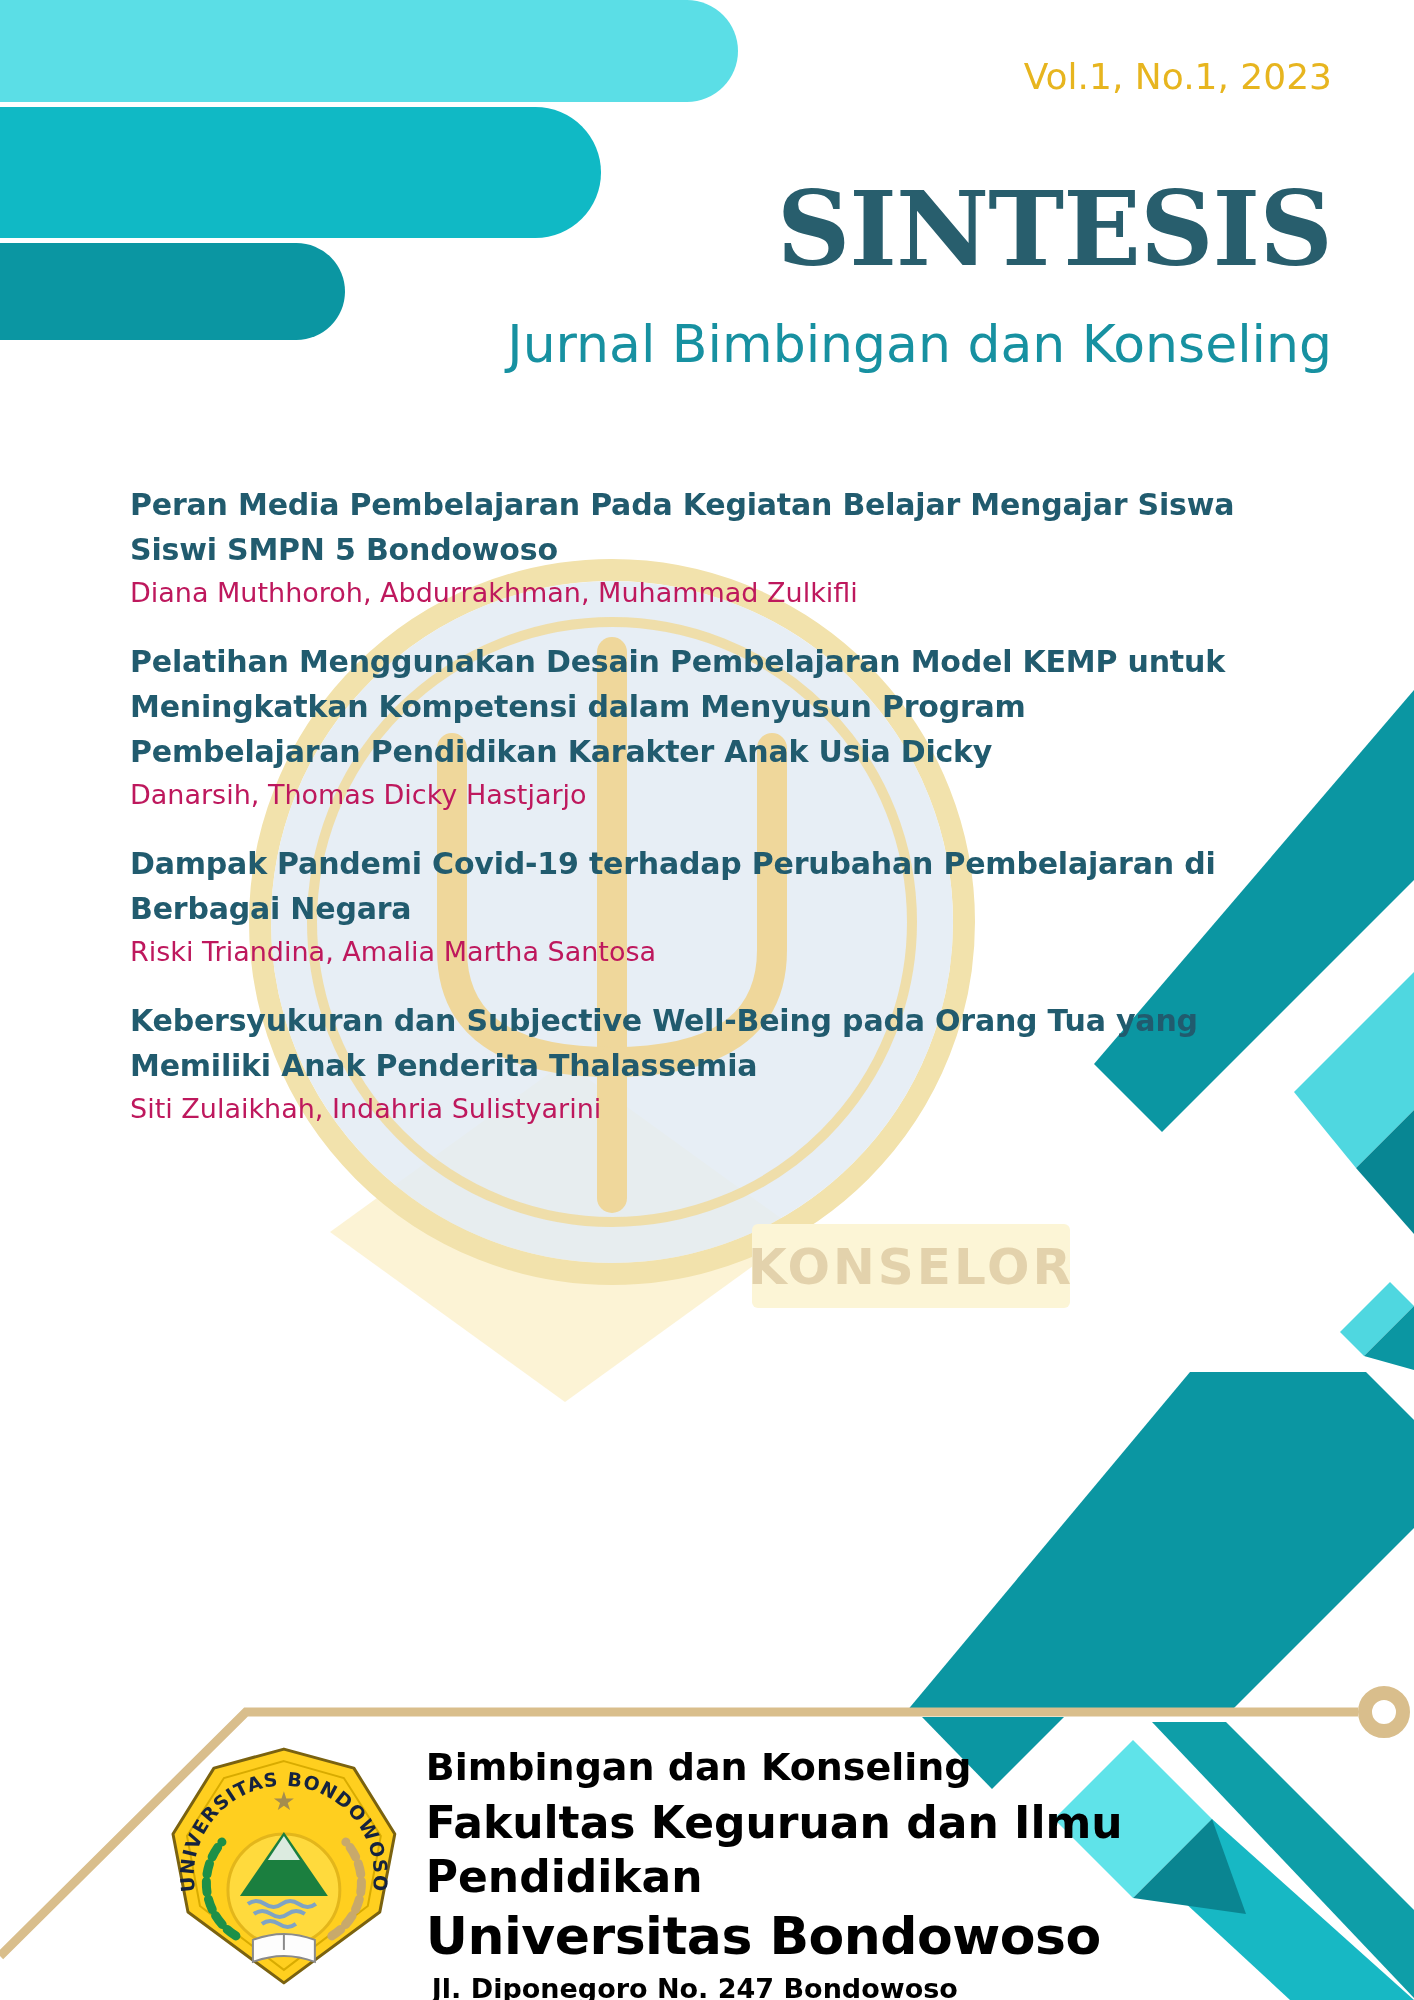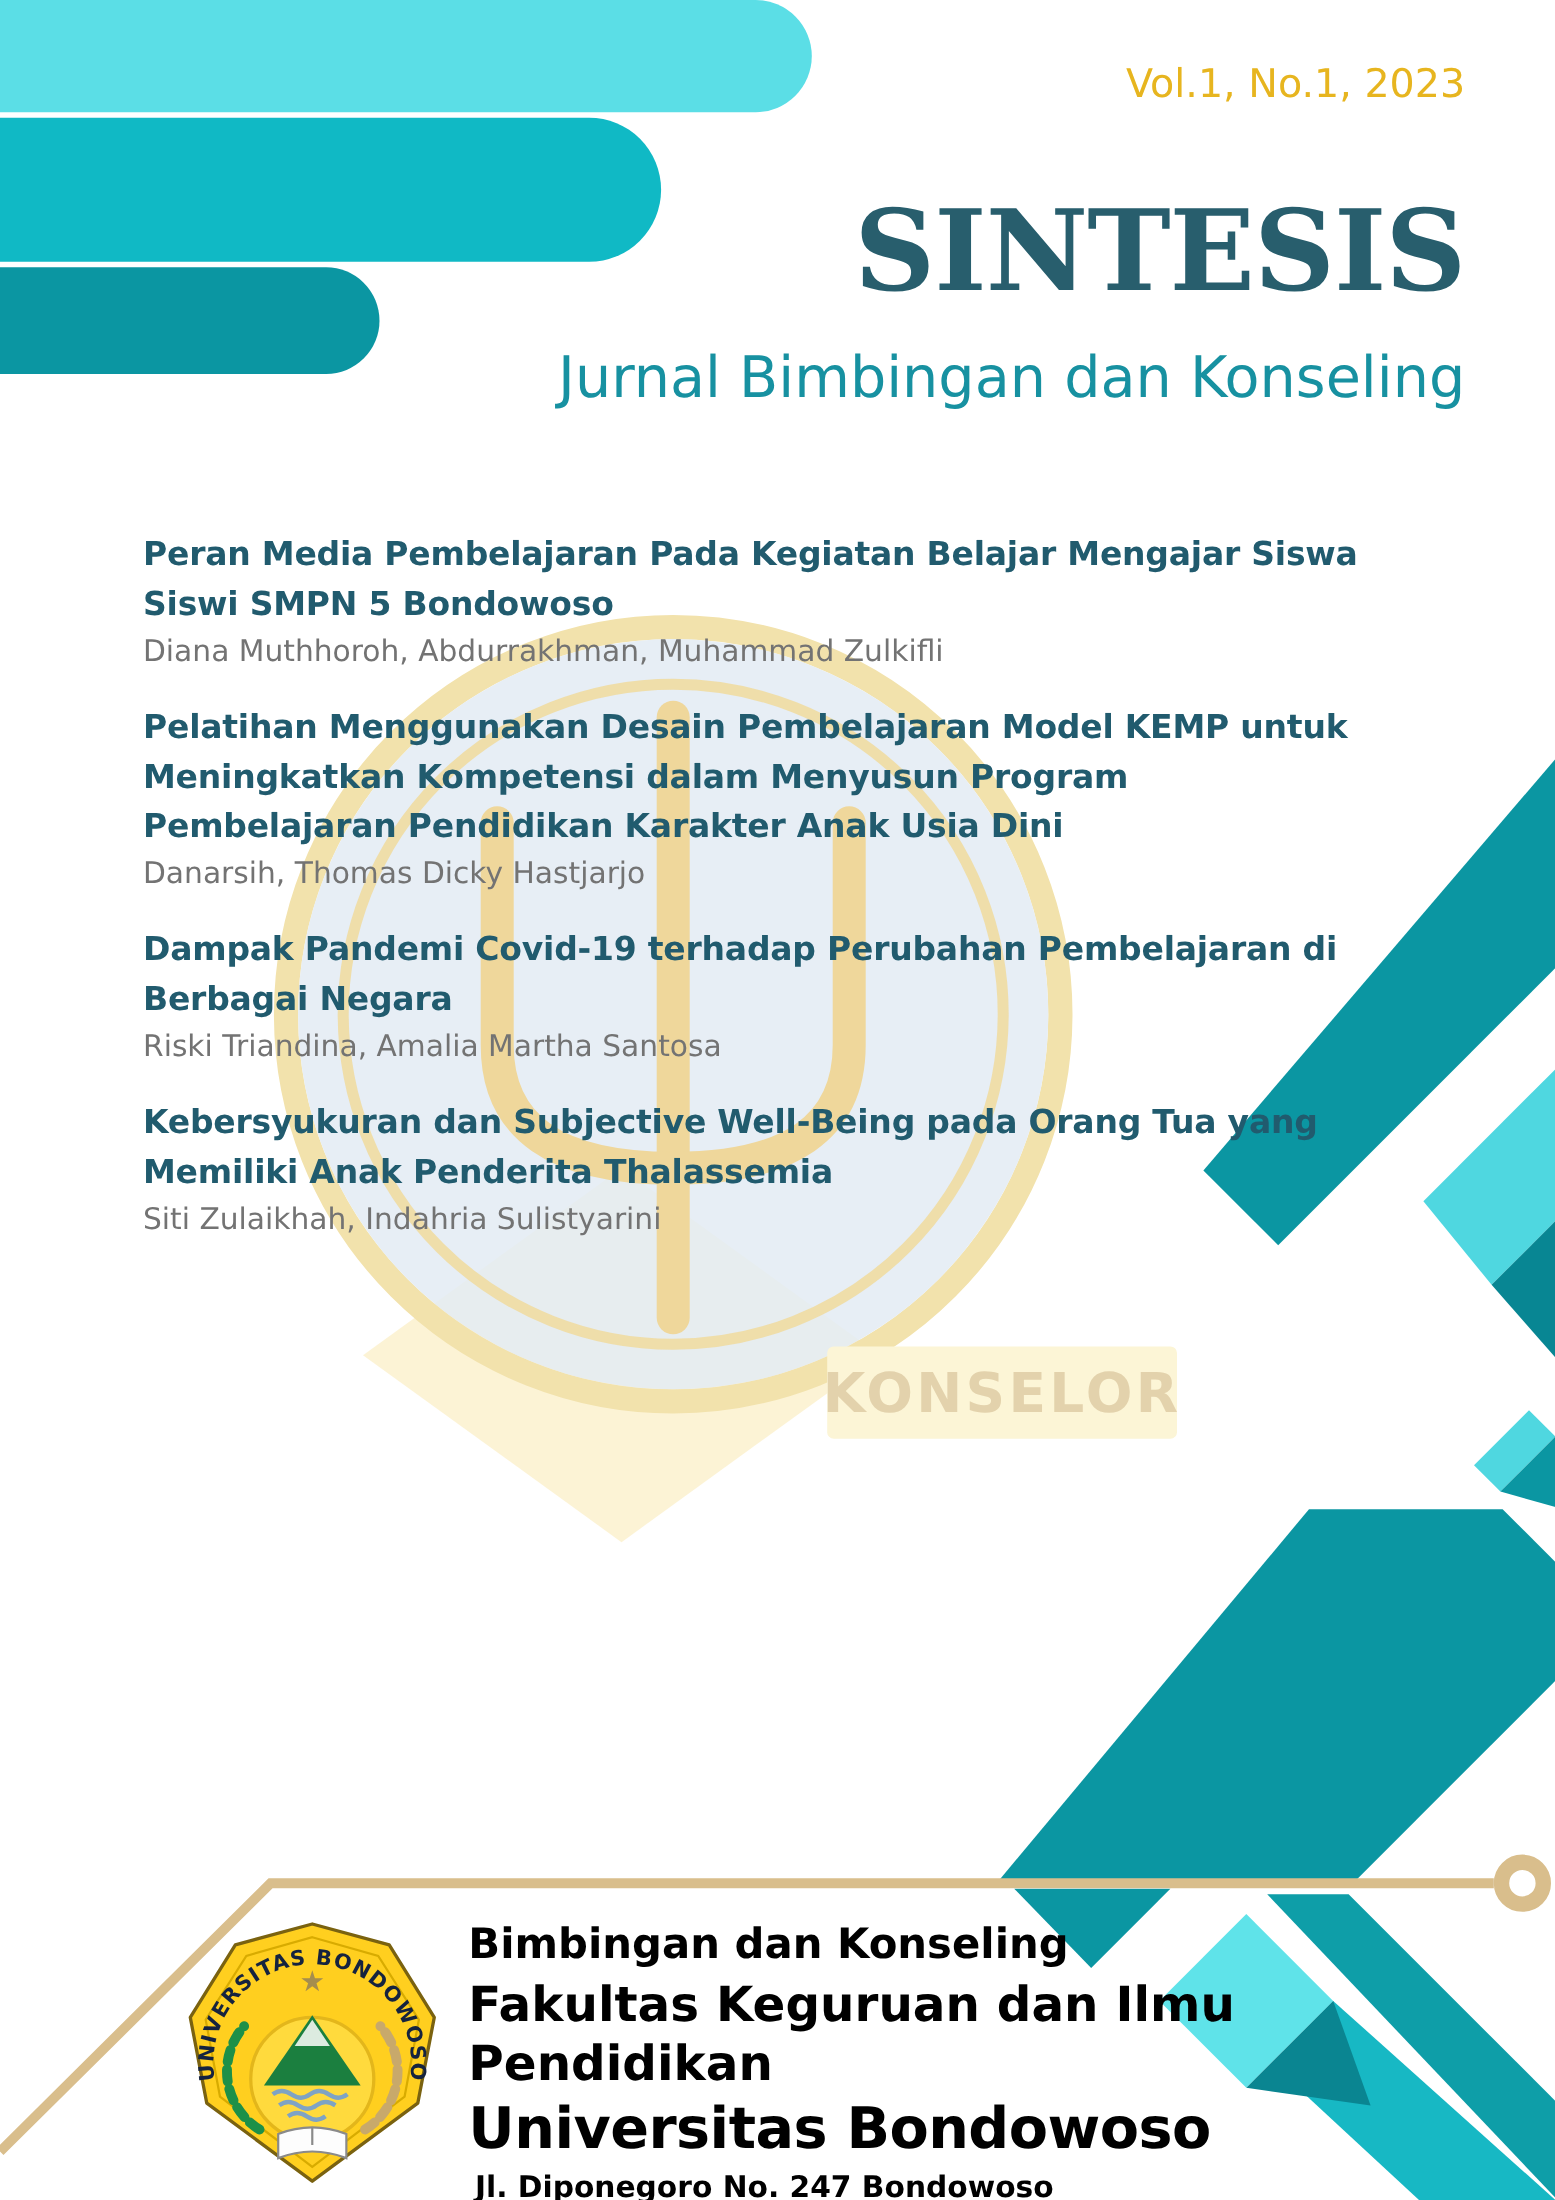--- a/index.html
+++ b/index.html
@@ -24,21 +24,21 @@
     font-family:"DejaVu Serif","Liberation Serif",serif;font-weight:700;
     font-size:102px;line-height:1.05;color:#285E6D;letter-spacing:-1px;}
   .journal-subtitle{position:absolute;top:316px;right:82px;z-index:3;
     font-size:52px;line-height:1.1;color:#1791A1;text-align:center;}
 
   
   .articles{position:absolute;left:130px;top:482px;width:1210px;z-index:3;}
   .article{margin-bottom:27px;}
   .article-title{font-weight:700;font-size:30px;line-height:45px;color:#215B6E;
     white-space:pre-line;letter-spacing:-0.2px;}
-  .article-authors{font-size:27px;line-height:38px;color:#737373;margin-top:2px;}
+  .article-authors{font-size:27px;line-height:38px;color:#be185d;margin-top:2px;}
 
   
   .decor{z-index:1;}
   .watermark{z-index:0;}
   .rule-layer{z-index:4;}
 
   
   .footer{position:absolute;left:158px;top:1744px;z-index:5;display:flex;align-items:flex-start;}
   .footer-text{margin-left:16px;color:#000;}
   .footer-dept{font-weight:700;font-size:38px;line-height:1.22;}
@@ -89,21 +89,21 @@
 
   <div class="articles">
     <div class="article">
       <div class="article-title">Peran Media Pembelajaran Pada Kegiatan Belajar Mengajar Siswa
 Siswi SMPN 5 Bondowoso</div>
       <div class="article-authors">Diana Muthhoroh, Abdurrakhman, Muhammad Zulkifli</div>
     </div>
     <div class="article">
       <div class="article-title">Pelatihan Menggunakan Desain Pembelajaran Model KEMP untuk
 Meningkatkan Kompetensi dalam Menyusun Program
-Pembelajaran Pendidikan Karakter Anak Usia Dini</div>
+Pembelajaran Pendidikan Karakter Anak Usia Dicky</div>
       <div class="article-authors">Danarsih, Thomas Dicky Hastjarjo</div>
     </div>
     <div class="article">
       <div class="article-title">Dampak Pandemi Covid-19 terhadap Perubahan Pembelajaran di
 Berbagai Negara</div>
       <div class="article-authors">Riski Triandina, Amalia Martha Santosa</div>
     </div>
     <div class="article">
       <div class="article-title">Kebersyukuran dan Subjective Well-Being pada Orang Tua yang
 Memiliki Anak Penderita Thalassemia</div>

